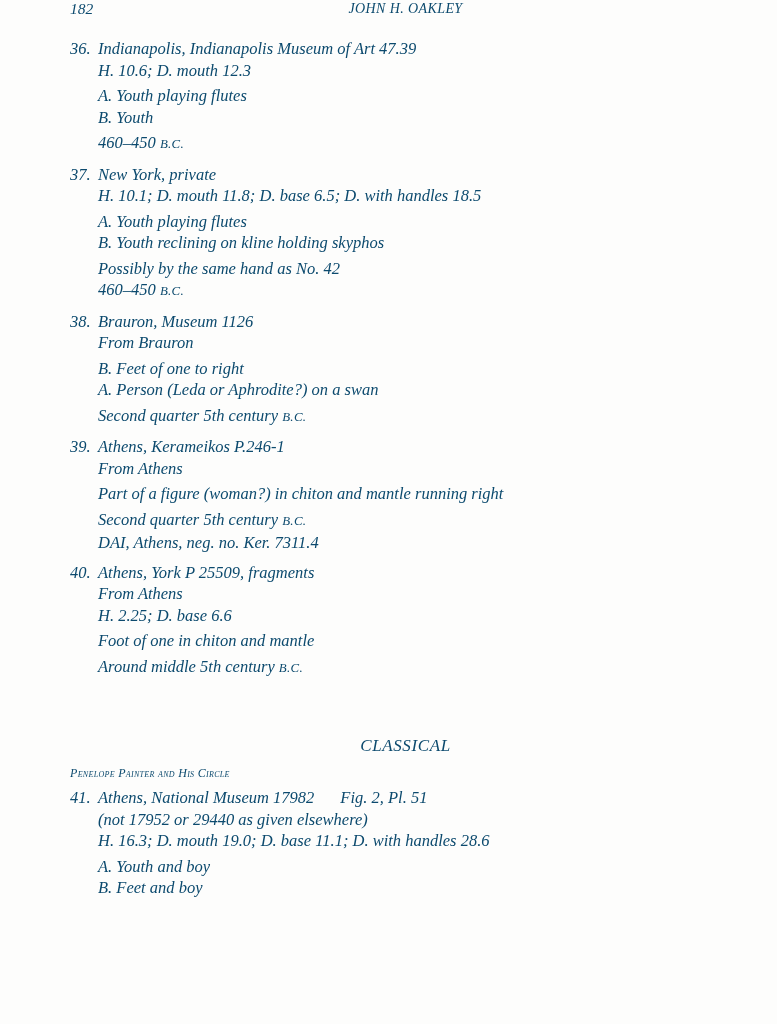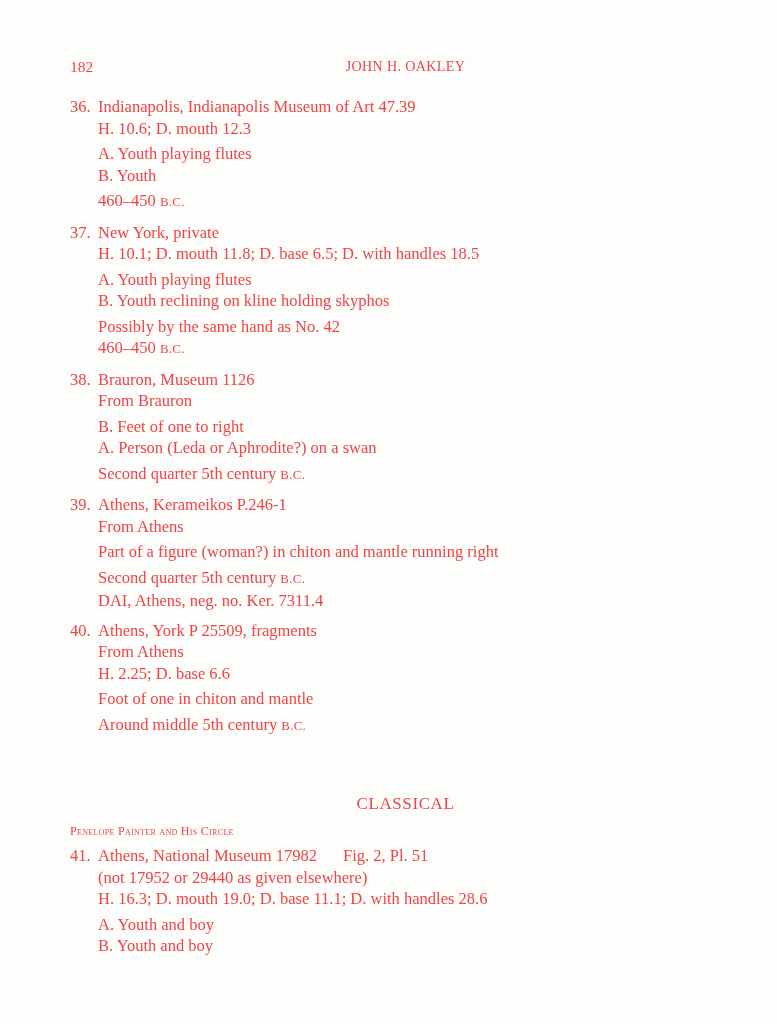--- a/index.html
+++ b/index.html
@@ -6,24 +6,24 @@
     margin: 0;
     padding: 0;
     background: #ffffff;
   }
   .page {
     position: relative;
     width: 777px;
     height: 1024px;
     background: #fdfdfc;
     box-sizing: border-box;
-    padding-top: 58px;
     overflow: hidden;
     font-family: "Liberation Serif", "DejaVu Serif", serif;
-    color: #ef4444;
+    color: #0c4a6e;
+    font-style: italic;
   }
   .content {
     margin-left: 70px;
     width: 671px;
     position: relative;
   }
   
   .running-head {
     position: relative;
     height: 17px;
@@ -177,19 +177,19 @@
       <h3 class="subsection-heading">Penelope Painter and His Circle</h3>
 
       <article class="entry entry-41">
         <div class="group">
           <div class="line"><span class="entry-num">41.</span><span>Athens, National Museum 17982</span><span class="fig-ref">Fig. 2, Pl. 51</span></div>
           <div class="line">(not 17952 or 29440 as given elsewhere)</div>
           <div class="line">H. 16.3; D. mouth 19.0; D. base 11.1; D. with handles 28.6</div>
         </div>
         <div class="group">
           <div class="line">A. Youth and boy</div>
-          <div class="line">B. Youth and boy</div>
+          <div class="line">B. Feet and boy</div>
         </div>
       </article>
 
     </div>
   </div>
 </div>
 
 </body></html>

